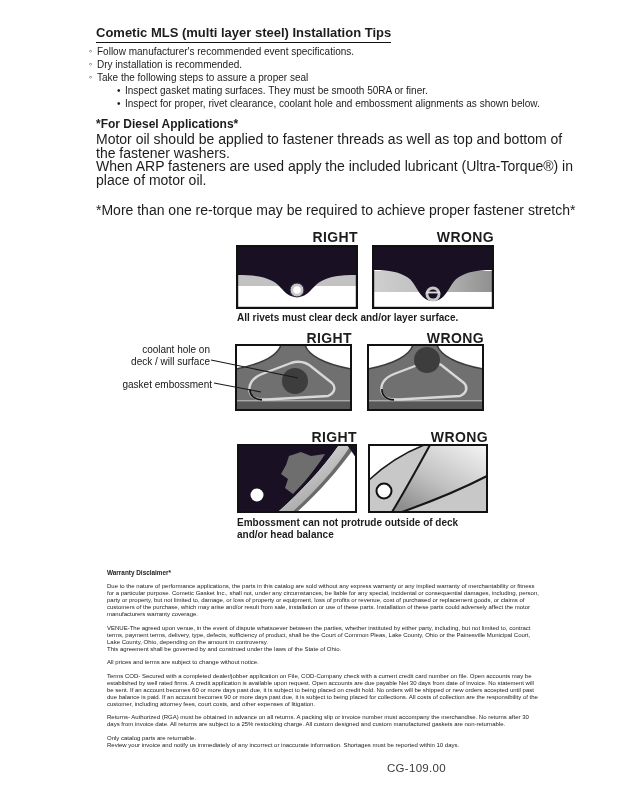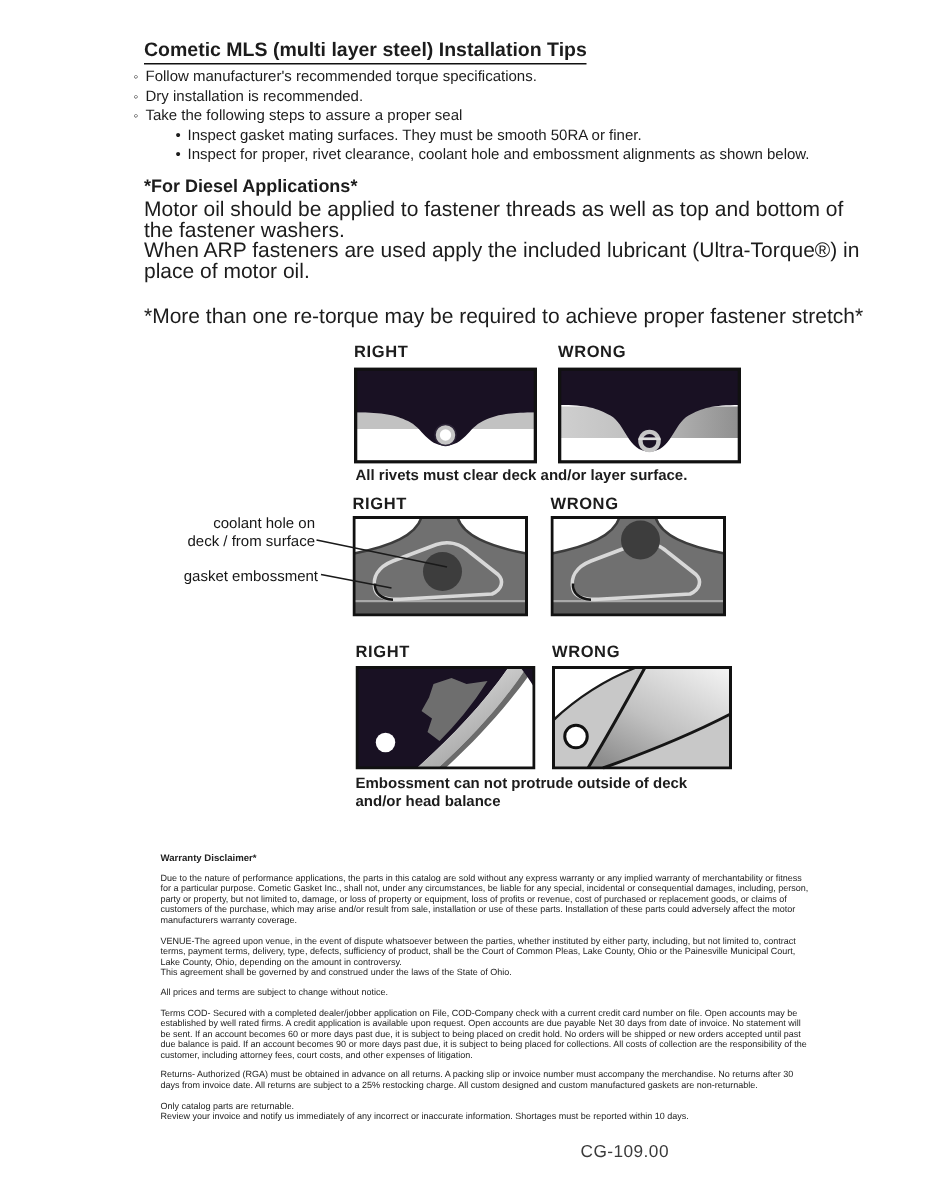--- a/index.html
+++ b/index.html
@@ -16,21 +16,21 @@
   }
   .bullets { left:89px; top:45px; width:505px; font-size:10px; }
   .b-row { display:flex; line-height:13px; }
   .b-row.sub { padding-left:28px; }
   .b-marker { width:8px; flex:0 0 8px; font-size:9px; }
   .b-row.sub .b-marker { font-size:10px; }
 
   .sec-heading { left:96px; font-size:12px; font-weight:bold; }
   .para { left:96px; width:485px; font-size:14px; line-height:13.5px; }
 
-  .hdr-label { font-size:11px; font-weight:bold; text-align:left; letter-spacing:0.4px; }
+  .hdr-label { font-size:14px; font-weight:bold; text-align:right; letter-spacing:0.4px; }
   .caption { font-size:10px; font-weight:bold; line-height:12px; }
   .panel svg { display:block; }
 
   .callout { font-size:10px; line-height:11.5px; text-align:right; color:#161616; }
   .callout-lines { position:absolute; pointer-events:none; }
 
   .disclaimer { left:107px; top:569px; width:434px; font-size:6px; line-height:7px; color:#222; }
   .disclaimer h4 { font-size:6.4px; margin:0 0 7px 0; }
   .disclaimer p { margin:0 0 6.5px 0; }
 
@@ -39,21 +39,21 @@
 </head>
 <body>
 
 <div class="page">
 
   <div class="abs doc-title">Cometic MLS (multi layer steel) Installation Tips</div>
 
   <div class="abs bullets">
     <div class="b-row">
       <span class="b-marker">◦</span>
-      <span>Follow manufacturer's recommended torque specifications.</span>
+      <span>Follow manufacturer's recommended event specifications.</span>
     </div>
     <div class="b-row">
       <span class="b-marker">◦</span>
       <span>Dry installation is recommended.</span>
     </div>
     <div class="b-row">
       <span class="b-marker">◦</span>
       <span>Take the following steps to assure a proper seal</span>
     </div>
     <div class="b-row sub">
@@ -104,21 +104,21 @@
       <rect x="52" y="46.6" width="18" height="1.8" fill="#dddddd" clip-path="url(#c1)"></rect>
       <rect x="1" y="1" width="120" height="62" fill="none" stroke="#111111" stroke-width="2.4"></rect>
     </svg>
   </div>
   <div class="abs caption" style="left:237px;top:312px">All rivets must clear deck and/or layer surface.</div>
 
   <div class="abs hdr-label" style="left:235px;top:330px;width:117px">RIGHT</div>
   <div class="abs hdr-label" style="left:367px;top:330px;width:117px">WRONG</div>
 
   <div class="abs callout pre" style="left:58px;top:344px;width:152px">coolant hole on
-deck / from surface</div>
+deck / will surface</div>
   <div class="abs callout" style="left:70px;top:379px;width:142px">gasket embossment</div>
 
   <div class="abs panel" style="left:235px;top:344px">
     <svg width="117" height="67" viewBox="0 0 117 67">
       <rect x="1" y="1" width="115" height="65" fill="#ffffff"></rect>
       <path d="M1,25 C26,20 42,13 46,1 H70 C74,13 90,20 116,25 V66 H1 Z" fill="#707070"></path>
       <path d="M1,25 C26,20 42,13 46,1" fill="none" stroke="#3c3c3c" stroke-width="1.6"></path>
       <path d="M70,1 C74,13 90,20 116,25" fill="none" stroke="#3c3c3c" stroke-width="1.6"></path>
       <rect x="1" y="56" width="115" height="1.6" fill="#a9a9a9"></rect>
       <rect x="1" y="57.6" width="115" height="8.4" fill="#585858"></rect>

